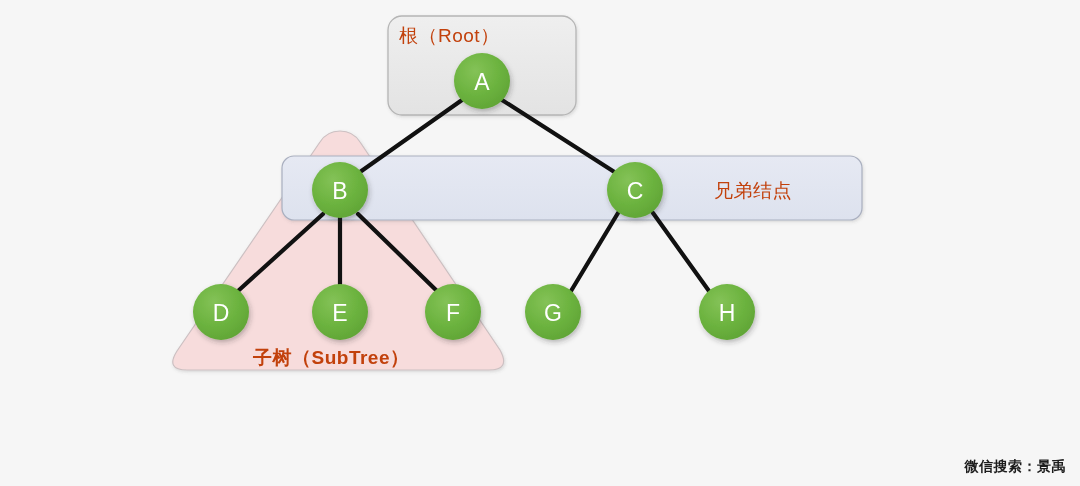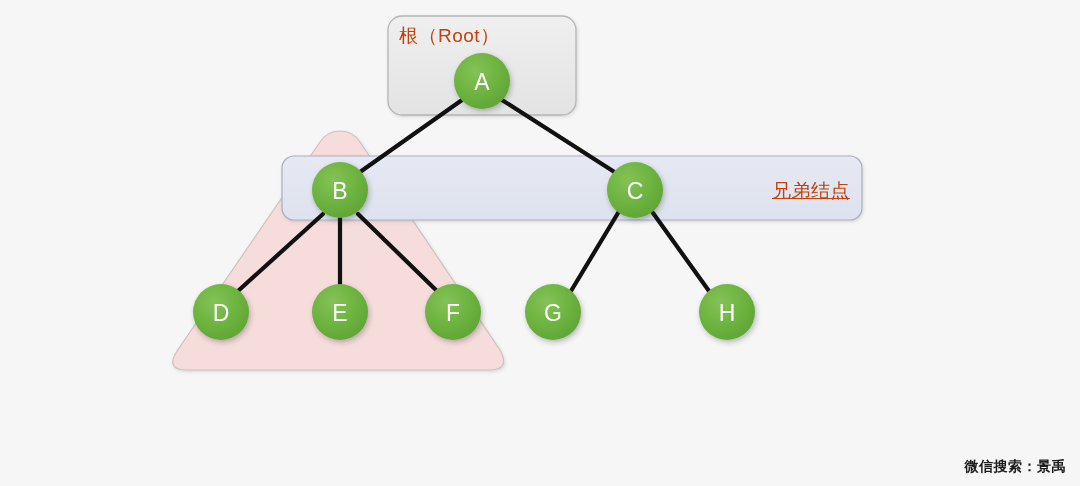--- a/index.html
+++ b/index.html
@@ -28,21 +28,21 @@
   }
   .region-label {
     position: absolute;
     font-size: 19px;
     color: #c2410c;
     font-weight: 400;
     white-space: nowrap;
     letter-spacing: 0.5px;
   }
   #root-label { left: 399px; top: 23px; }
-  #sibling-label { left: 772px; top: 178px; text-decoration: underline; }
+  #sibling-label { left: 714px; top: 178px; }
   #subtree-label { left: 253px; top: 345px; font-weight: 700; font-size: 19px; }
   #watermark {
     position: absolute;
     right: 14px;
     bottom: 10px;
     font-size: 14px;
     font-weight: 700;
     color: #1c1c1c;
     letter-spacing: 0.5px;
     white-space: nowrap;
@@ -146,16 +146,17 @@
         <circle cx="727" cy="312" r="28" fill="url(#nodeGrad)" filter="url(#softShadow)"></circle>
         <text class="node-letter" x="727" y="313">H</text>
       </g>
     </g>
   </svg>
 
   <div class="region-label" id="root-label">根（Root）</div>
 
   <div class="region-label" id="sibling-label">兄弟结点</div>
 
+  <div class="region-label" id="subtree-label">子树（SubTree）</div>
 
   <div id="watermark">微信搜索：景禹</div>
 
 </div>
 
 </body></html>

